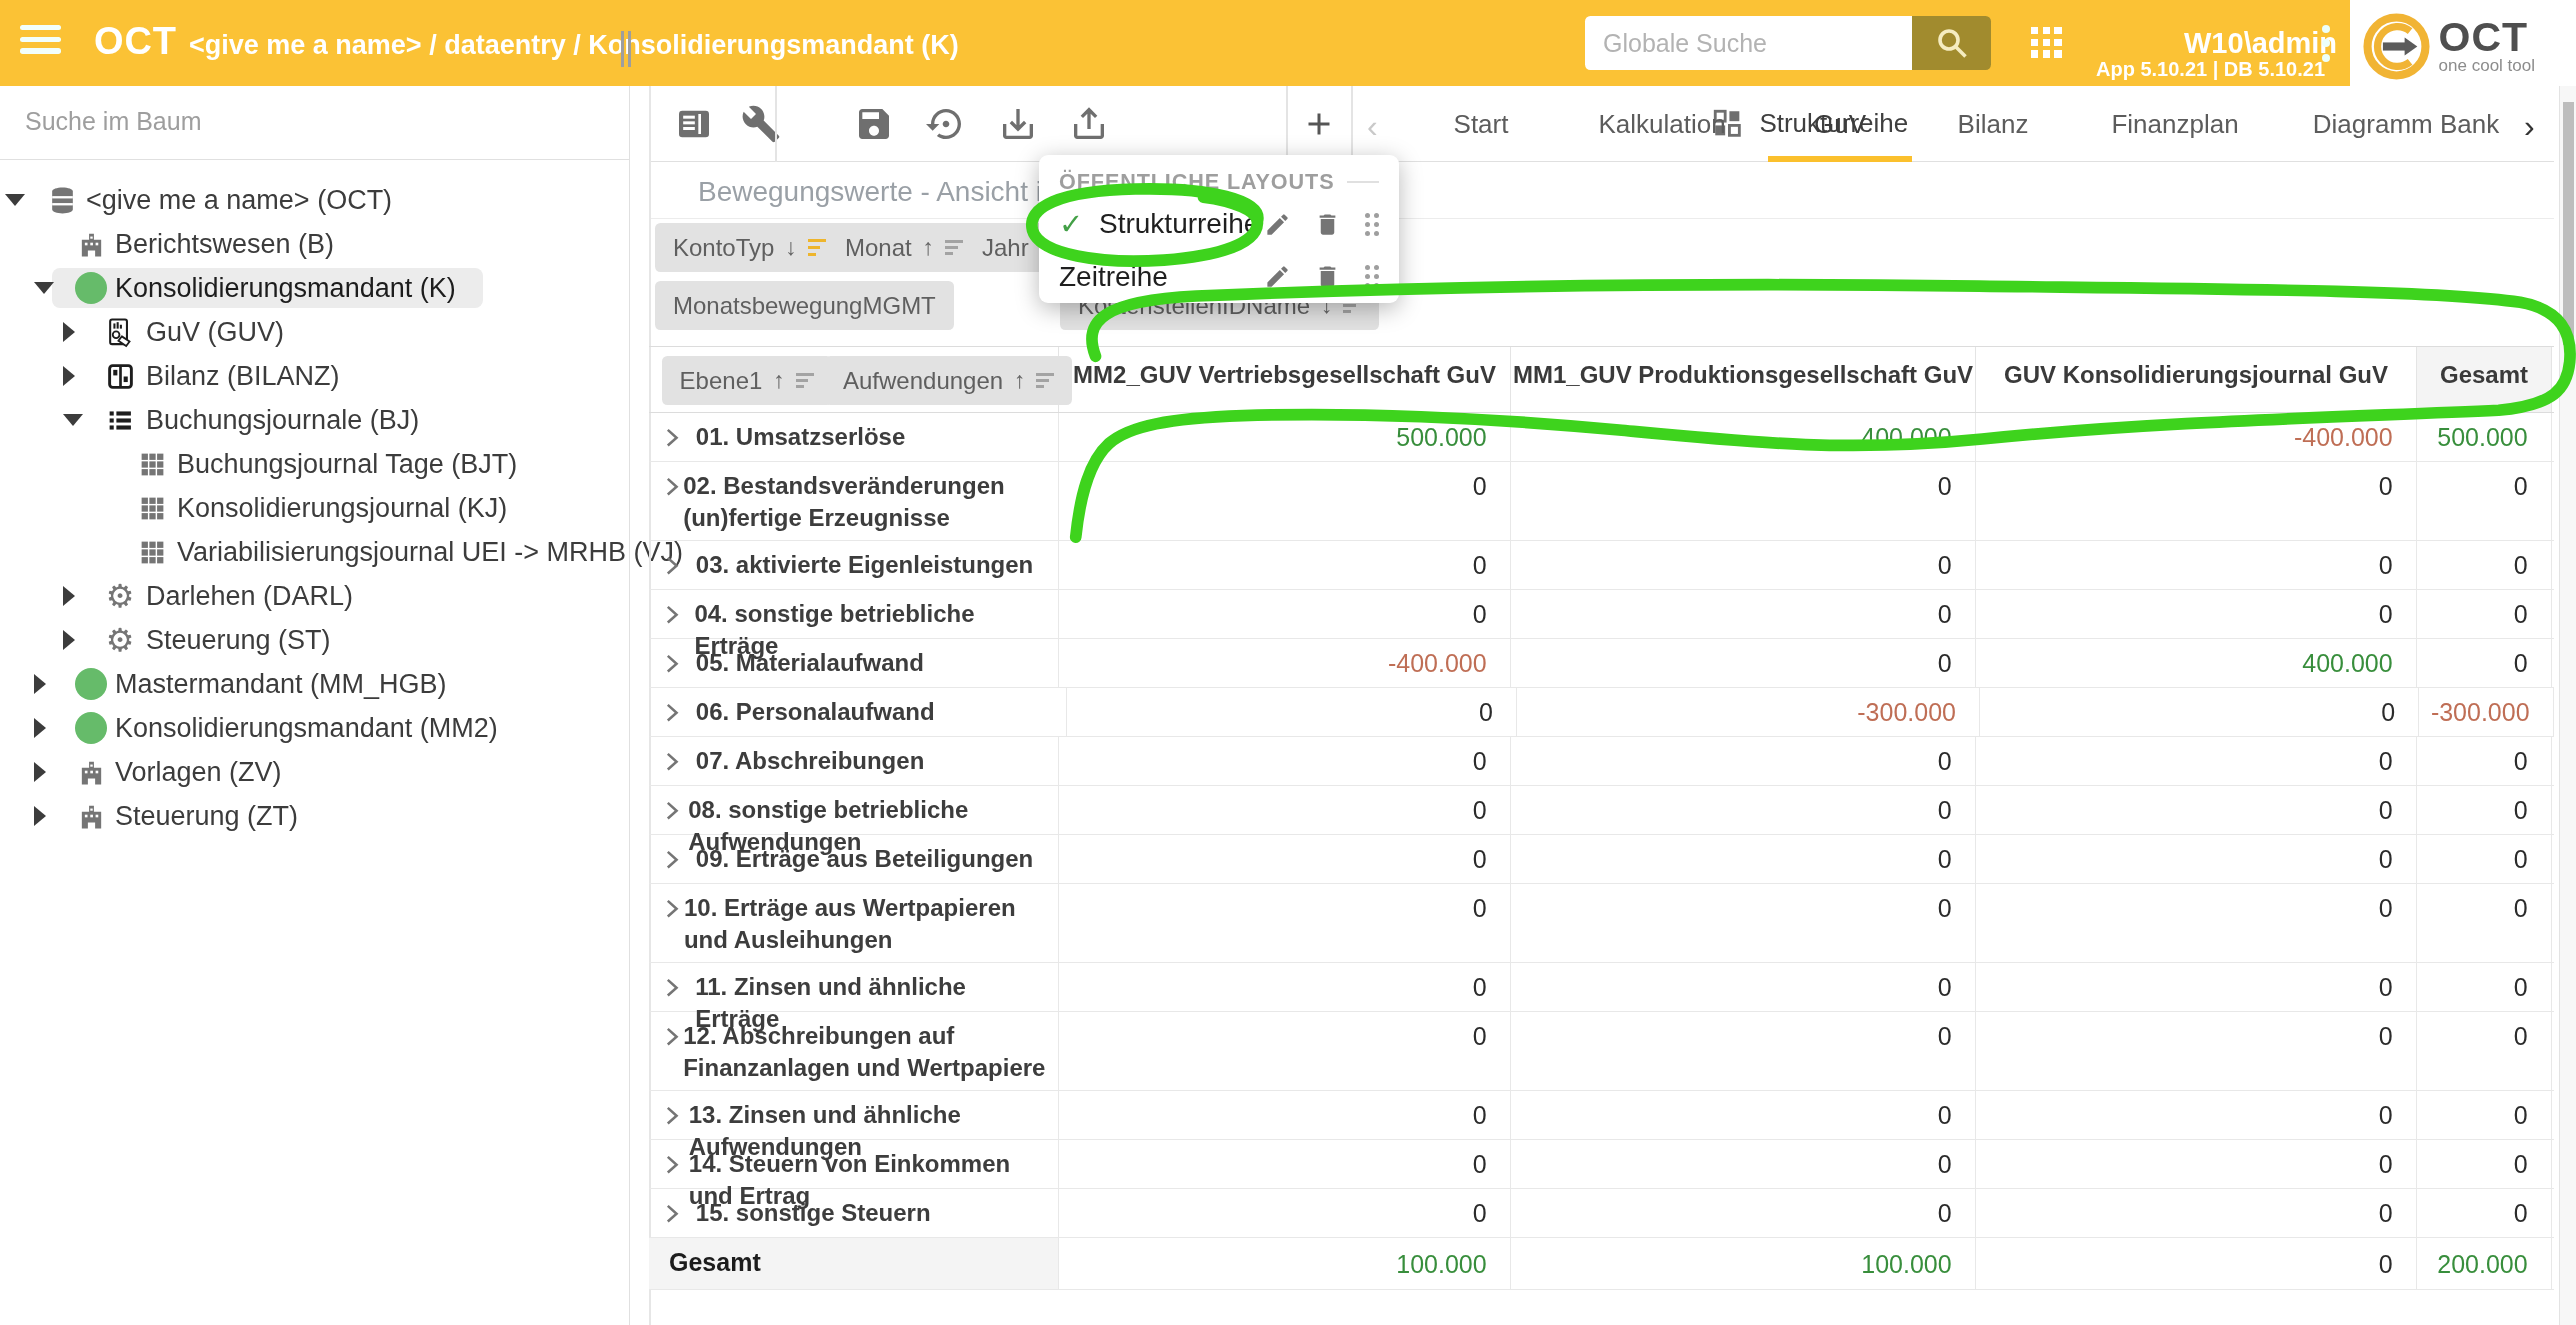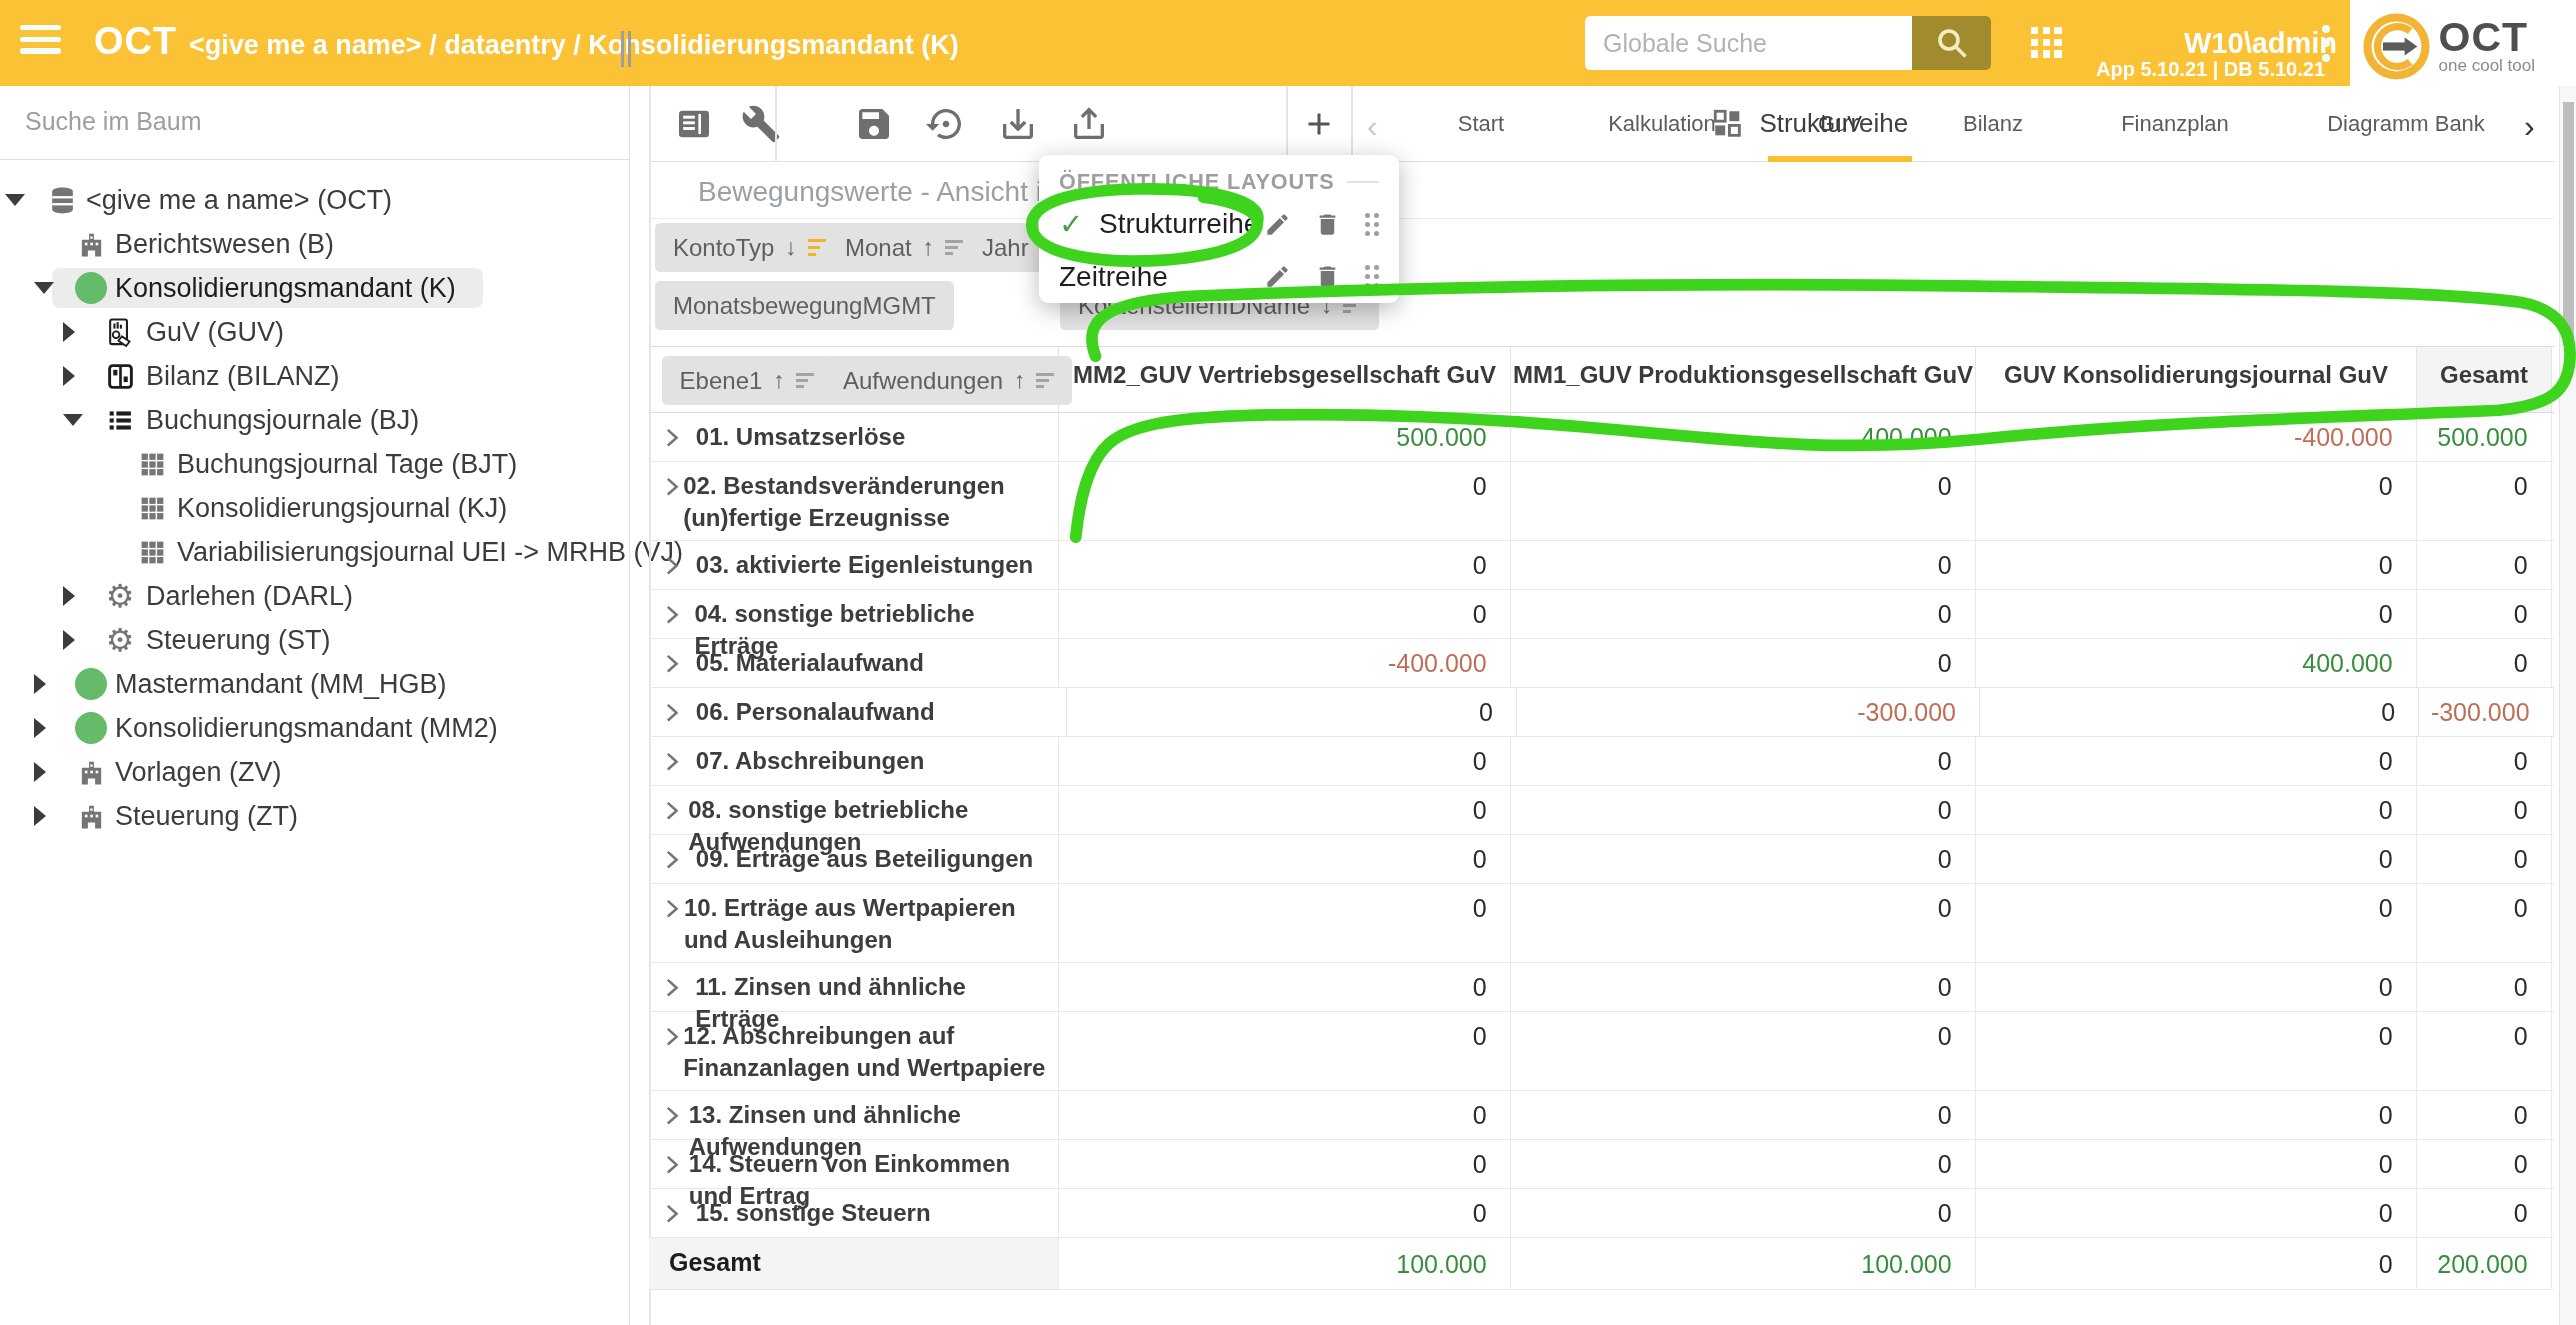--- a/index.html
+++ b/index.html
@@ -45,21 +45,21 @@
   .gcircle{width:32px;height:32px;border-radius:50%;background:#66bb6a;}
   .gear-glyph{font-size:32px;color:#757575;line-height:32px;}
 
   
   .main-left-border{position:absolute;left:649px;top:86px;width:1.8px;height:1239px;background:#e6e6e6;}
   .toolbar{position:absolute;left:651px;top:86px;width:1903px;height:76px;background:#fff;border-bottom:1.8px solid #e0e0e0;}
   .tbtn{position:absolute;top:16px;width:43px;height:43px;display:flex;align-items:center;justify-content:center;cursor:pointer;}
   .tsep{position:absolute;top:0;width:1.8px;height:76px;background:#e4e4e4;}
   .layout-btn{position:absolute;left:1060px;top:12.6px;height:50px;display:flex;align-items:center;gap:14.4px;cursor:pointer;}
   .layout-btn span{font-size:26px;color:#3f3f3f;font-weight:500;}
-  .tab{position:absolute;top:0;height:76px;display:flex;align-items:center;transform:translateX(-50%);font-size:22px;color:#5c5c5c;font-weight:500;cursor:pointer;white-space:nowrap;}
+  .tab{position:absolute;top:0;height:76px;display:flex;align-items:center;transform:translateX(-50%);font-size:26px;color:#5c5c5c;font-weight:500;cursor:pointer;white-space:nowrap;}
   .tab-underline{position:absolute;left:1768px;top:156px;width:144px;height:6.3px;background:#fbc02d;}
   .tab-chevron{position:absolute;top:21.6px;font-size:32px;cursor:pointer;}
 
   .view-title{position:absolute;left:698px;top:176px;font-size:28px;color:#9aa0a6;}
   .title-border{position:absolute;left:651px;top:218px;width:1903px;height:0.9px;background:#ececec;}
 
   
   .chip{position:absolute;height:49px;background:#e2e2e2;border-radius:5.4px;display:flex;align-items:center;padding:0 18px;gap:10.8px;cursor:pointer;}
   .chip span{font-size:24px;color:#5f5f5f;white-space:nowrap;}
   .chip .sort{font-size:23.4px;color:#666;}

